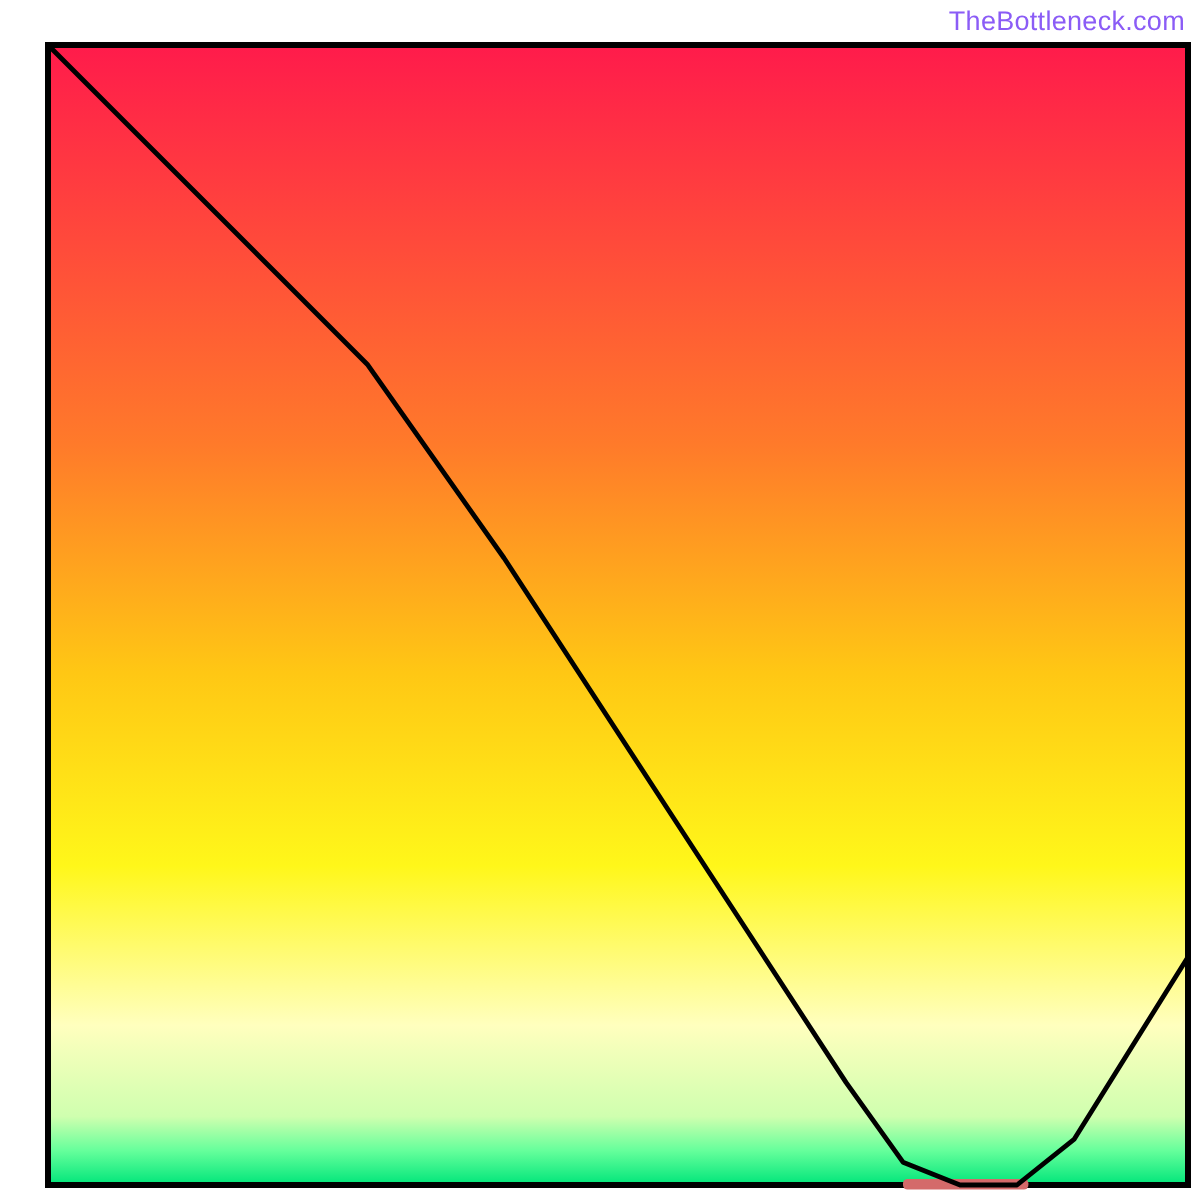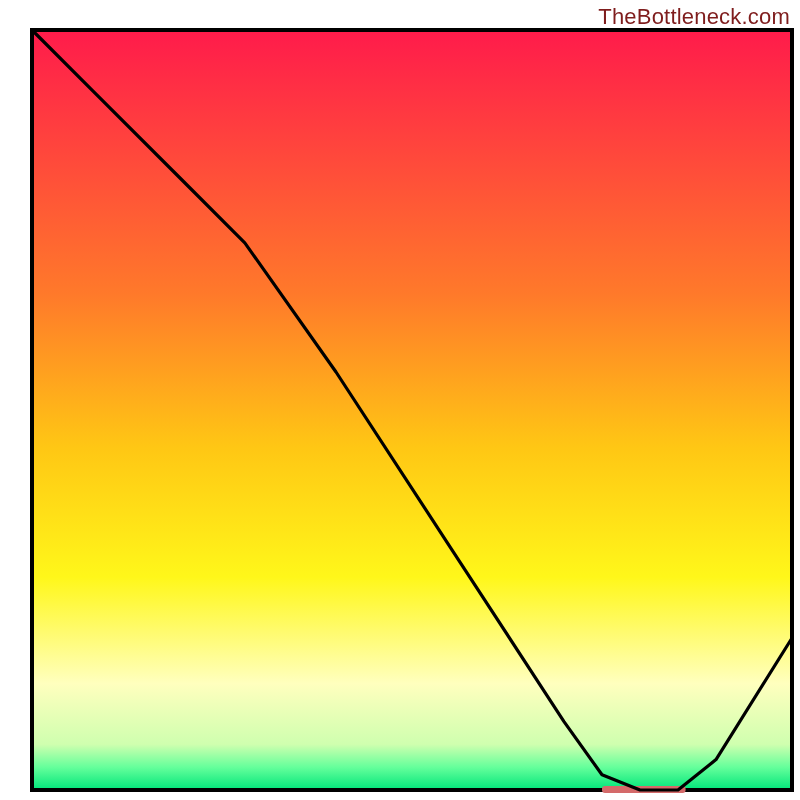--- a/index.html
+++ b/index.html
@@ -13,22 +13,22 @@
   }
   .chart-wrap {
     position: relative;
     width: 800px;
     height: 800px;
   }
   .watermark {
     position: absolute;
     top: 4px;
     right: 10px;
-    color: #7f1d1d;
-    font-size: 22px;
+    color: #8b5cf6;
+    font-size: 18px;
     font-weight: 500;
     letter-spacing: 0.2px;
     z-index: 5;
     user-select: none;
   }
   svg.chart {
     position: absolute;
     left: 0;
     top: 0;
     width: 800px;

